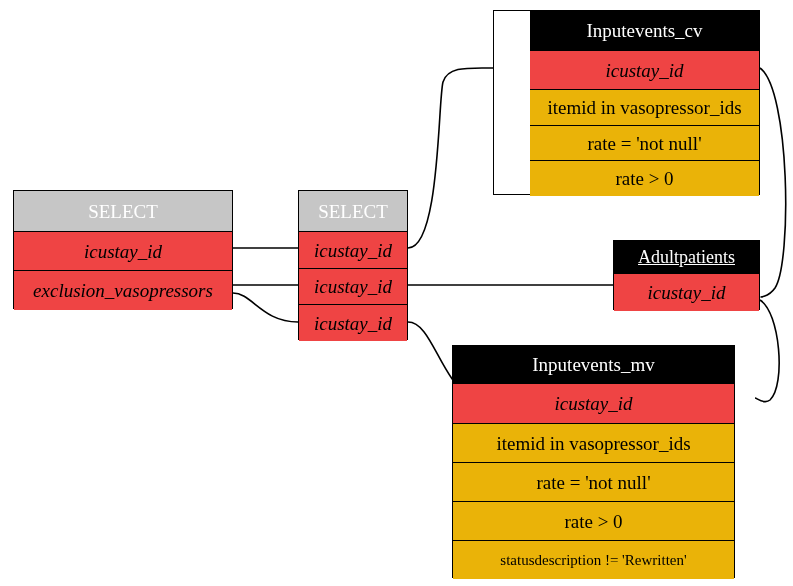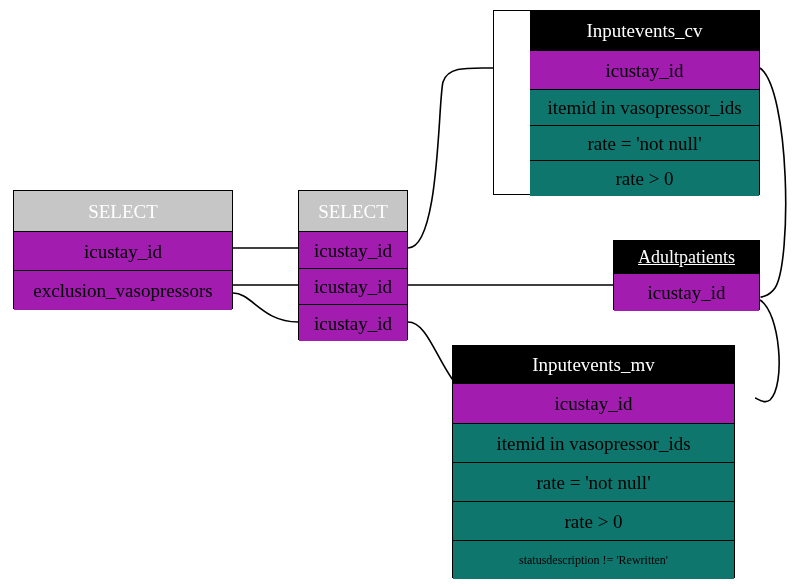--- a/index.html
+++ b/index.html
@@ -48,25 +48,26 @@
   }
   .hdr-black {
     background: #000000;
     color: #ffffff;
   }
   .hdr-gray {
     background: #c6c6c6;
     color: #ffffff;
   }
   .cell-white {
-    background: #a21caf;
+    background: #ef4444;
     color: #000000;
+    font-style: italic;
   }
   .cell-yellow {
-    background: #0f766e;
+    background: #eab308;
     color: #000000;
   }
 </style>
 </head>
 <body>
 
 <div id="canvas">
 
   <svg id="edges" width="793" height="586" viewBox="0 0 793 586">
       <path d="M 233,248 L 298,248" fill="none" stroke="#000000" stroke-width="1.6"></path>
@@ -101,17 +102,17 @@
       <div class="node" style="left: 613px; top: 240px; width: 147px; height: 70px;">
         <div class="row hdr-black" style="height: 33px; font-size: 18px; text-decoration: underline;">Adultpatients</div>
         <div class="row cell-white" style="height: 37px; font-size: 19px;">icustay_id</div>
       </div>
       <div class="node" style="left: 452px; top: 345px; width: 283px; height: 233px;">
         <div class="row hdr-black" style="height: 38px; font-size: 19px;">Inputevents_mv</div>
         <div class="row cell-white" style="height: 40px; font-size: 19px;">icustay_id</div>
         <div class="row cell-yellow" style="height: 39px; font-size: 19px;">itemid  in vasopressor_ids</div>
         <div class="row cell-yellow" style="height: 39px; font-size: 19px;">rate = 'not null'</div>
         <div class="row cell-yellow" style="height: 39px; font-size: 19px;">rate &gt; 0</div>
-        <div class="row cell-yellow" style="height: 38px; font-size: 12px;">statusdescription != 'Rewritten'</div>
+        <div class="row cell-yellow" style="height: 38px; font-size: 15px;">statusdescription != 'Rewritten'</div>
       </div>
     </div>
 
 </div>
 
 </body></html>

